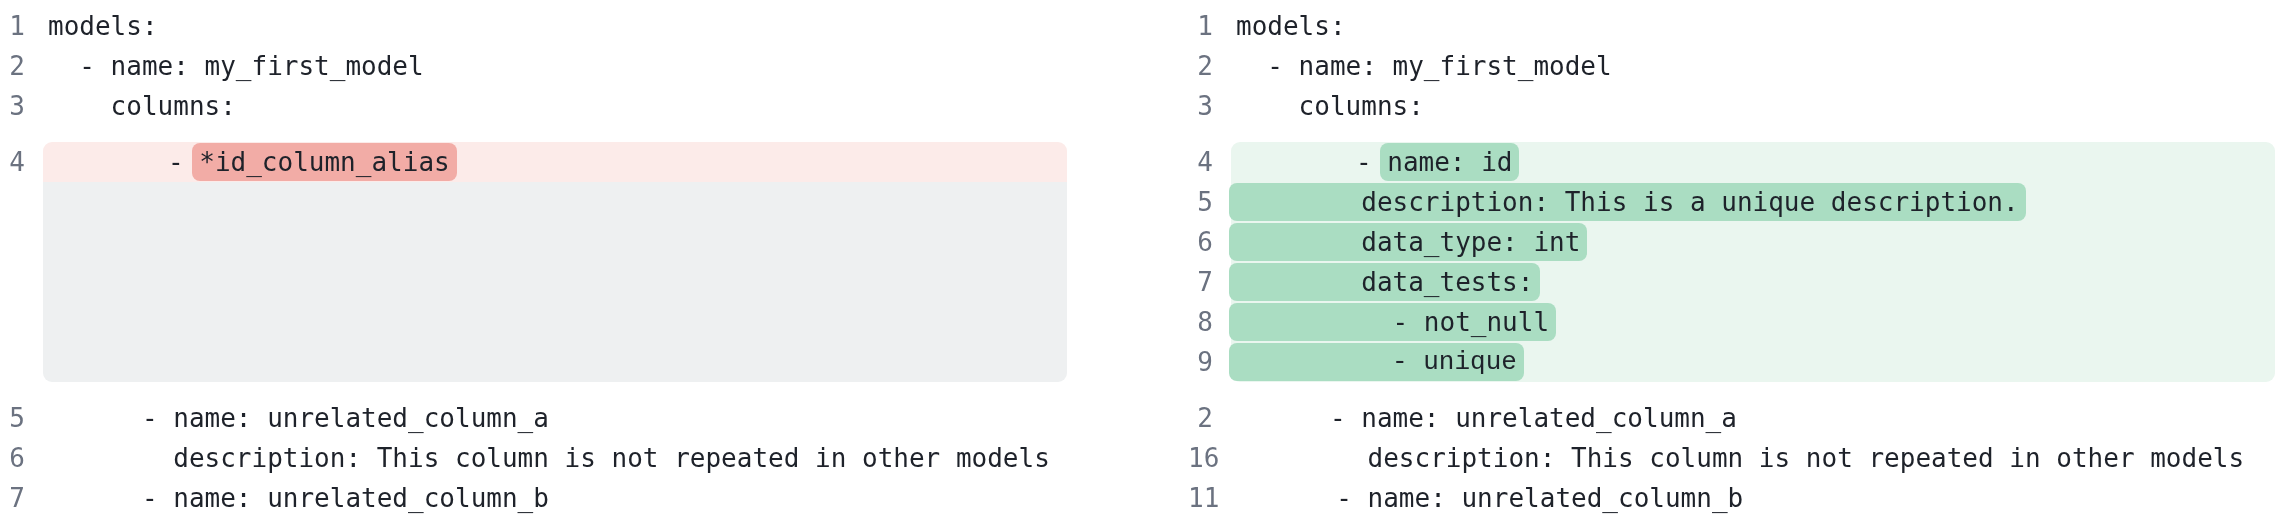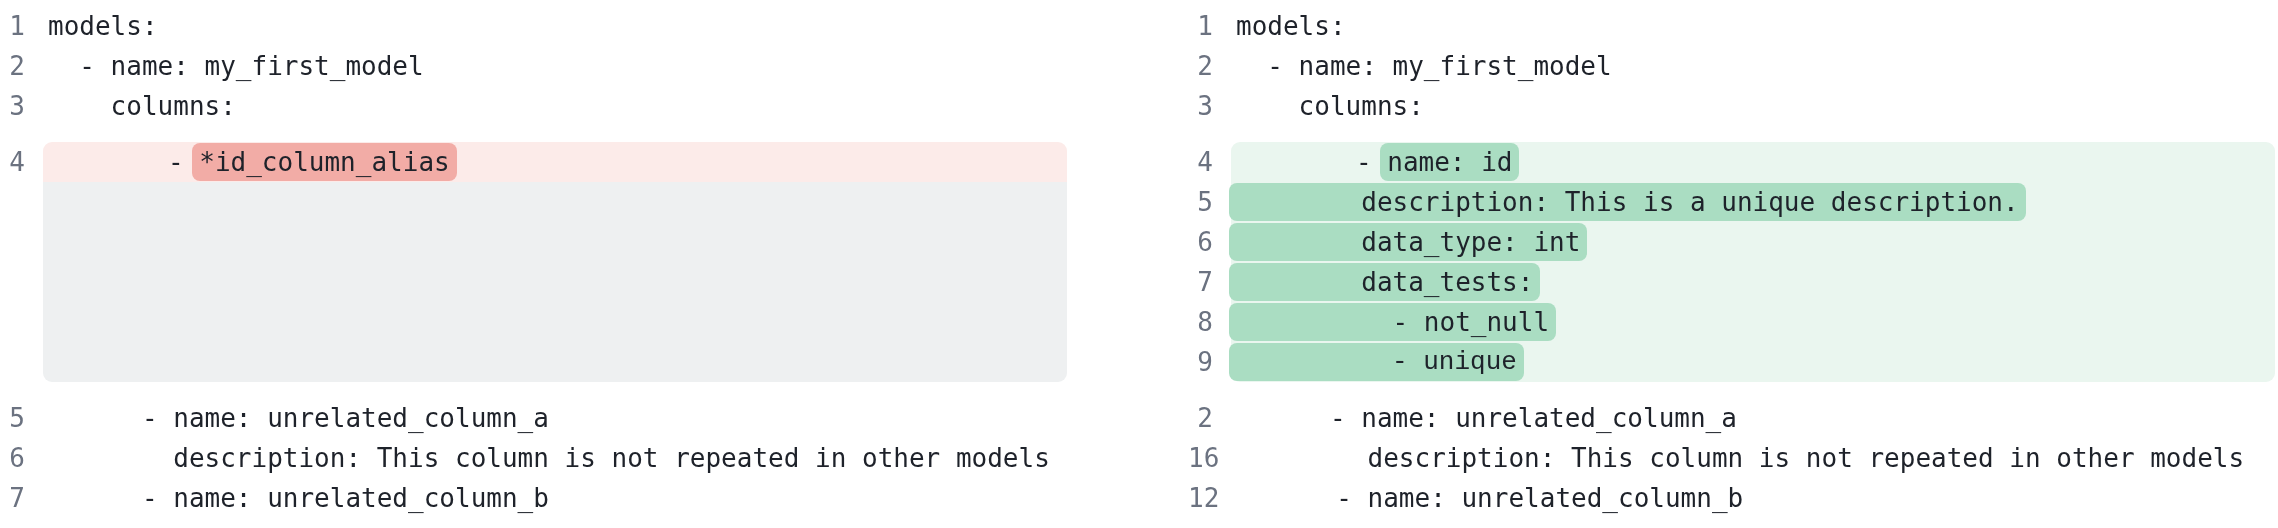--- a/index.html
+++ b/index.html
@@ -152,17 +152,17 @@
       <div class="spacer"></div>
       <div class="row">
         <span class="num">2</span>
         <span class="code">      - name: unrelated_column_a</span>
       </div>
       <div class="row">
         <span class="num">16</span>
         <span class="code">        description: This column is not repeated in other models</span>
       </div>
       <div class="row">
-        <span class="num">12</span>
+        <span class="num">11</span>
         <span class="code">      - name: unrelated_column_b</span>
       </div>
     </section>
 </div>
 
 </body></html>

